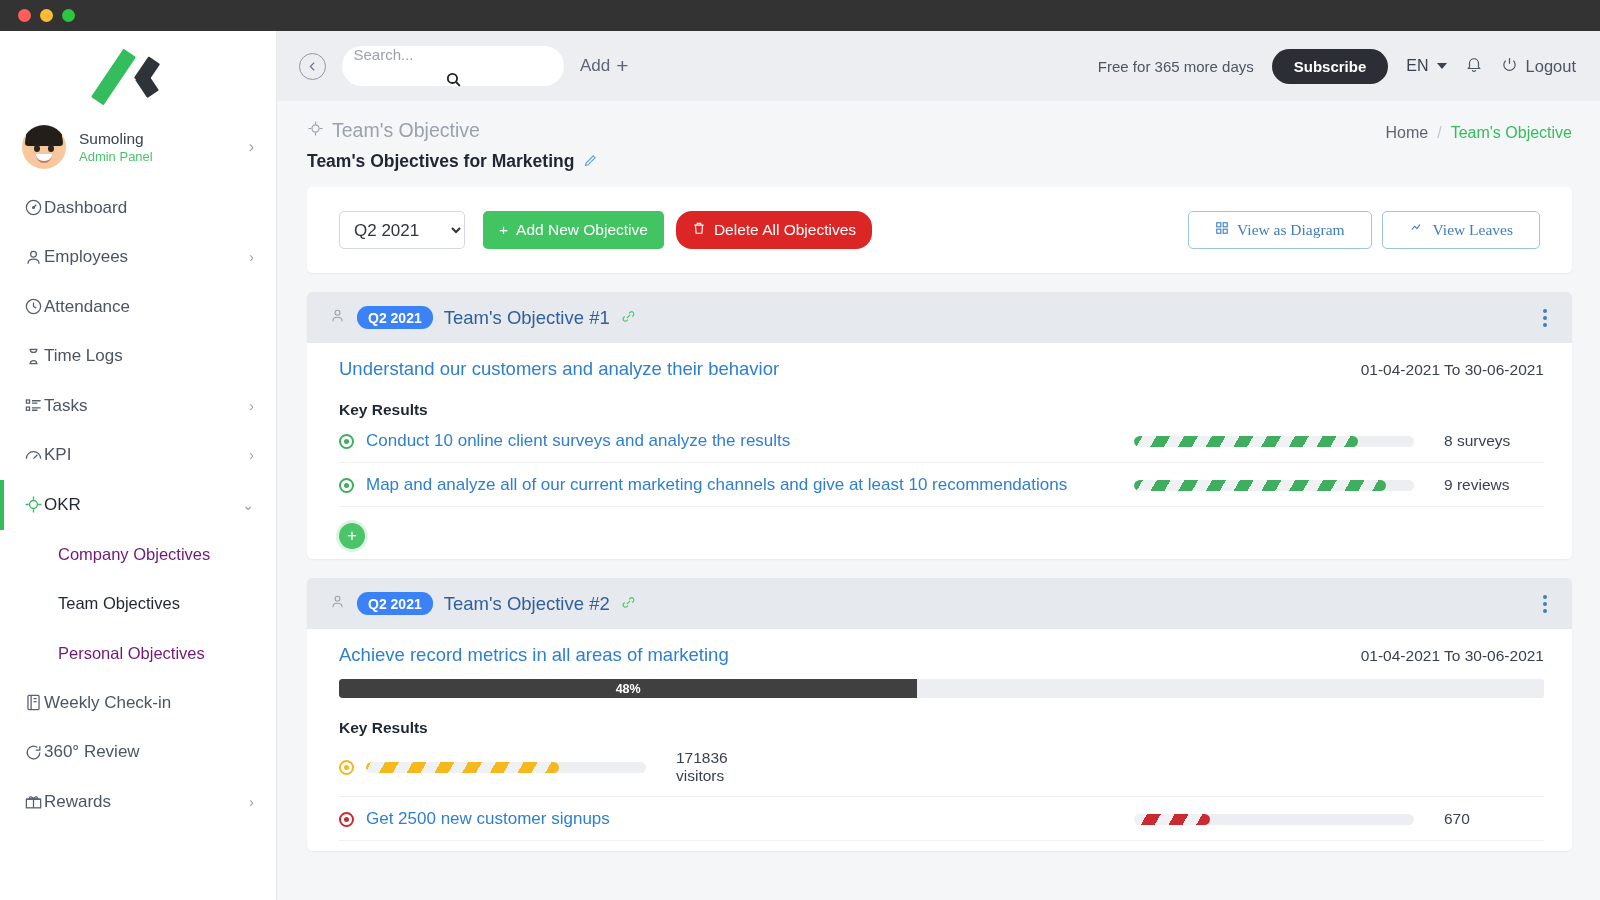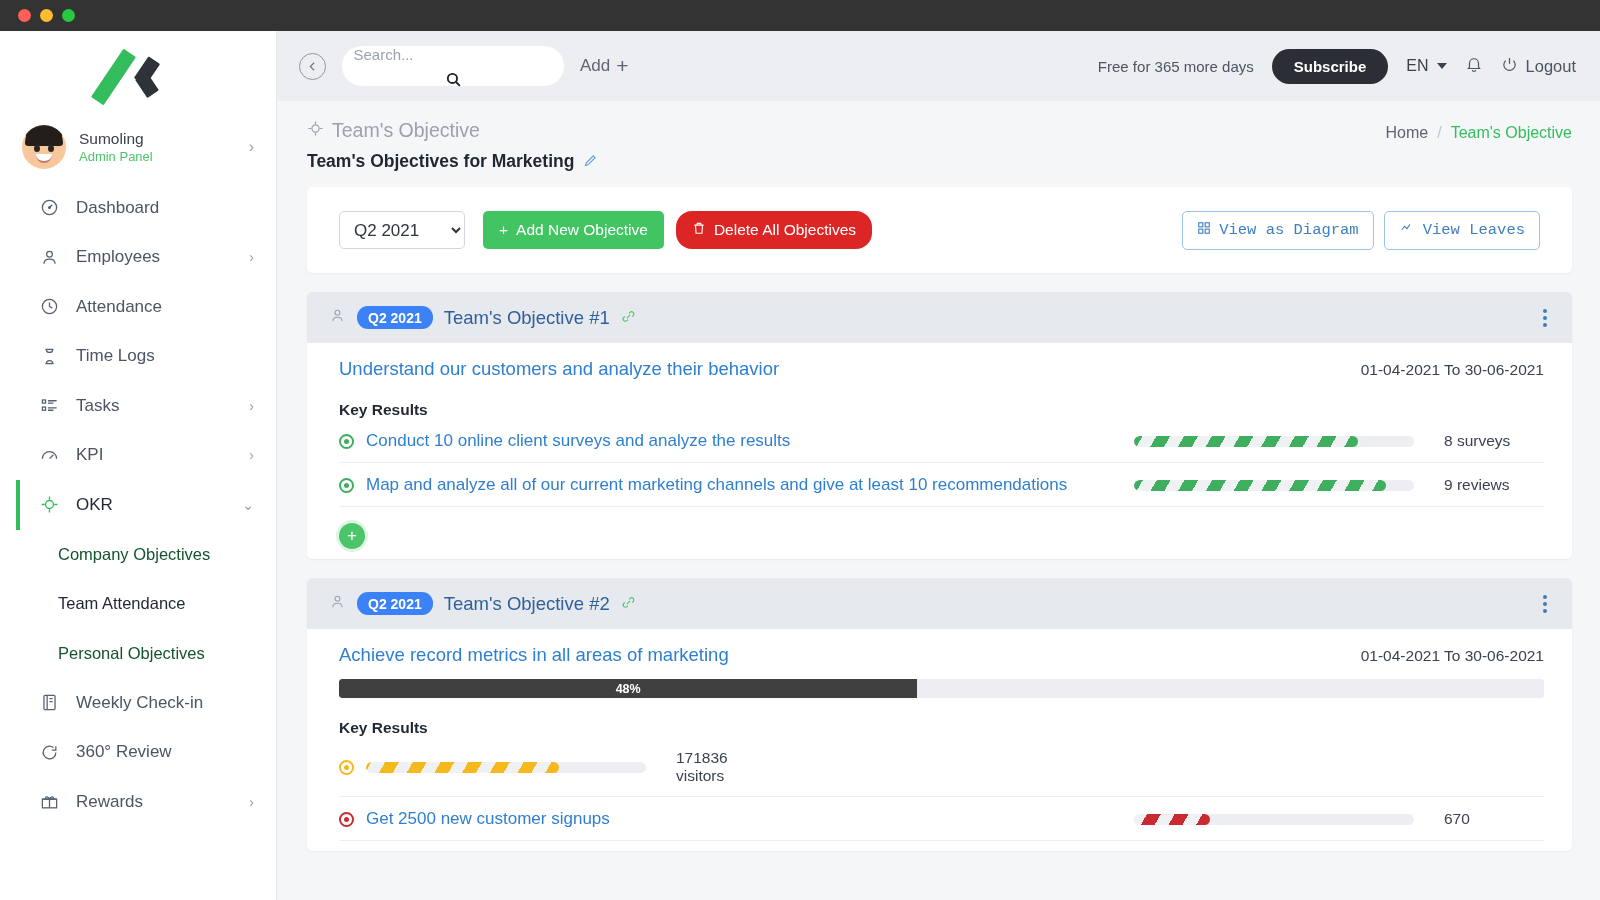--- a/index.html
+++ b/index.html
@@ -63,35 +63,35 @@
   .avatar .eye { position: absolute; top: 20px; width: 6px; height: 7px; background: #2b2522; border-radius: 50%; }
   .avatar .eye.l { left: 12px; } .avatar .eye.r { left: 26px; }
   .avatar .mouth { position: absolute; left: 14px; top: 29px; width: 16px; height: 9px; background: #fff; border-radius: 0 0 10px 10px; border-bottom: 2px solid #c9756a; }
   .profile-text { flex: 1; line-height: 1.25; }
   .profile-name { font-size: 15.5px; color: #3a4250; }
   .profile-role { font-size: 13px; color: #4cc46a; }
   .chev-right { color: #9aa2ae; font-size: 16px; }
 
   .nav { padding-top: 6px; }
   .nav-item {
-    display: flex; align-items: center; gap: 16px;
+    display: flex; align-items: center; 
     height: 49.5px; padding: 0 22px 0 22px; cursor: pointer;
-    color: #4b5563; font-size: 17px; position: relative; margin-left: 16px;
+    color: #4b5563; font-size: 17px; position: relative;
   }
   .nav-item .ico { width: 22px; display: flex; align-items: center; justify-content: center; color: #566070; }
   .nav-item .label { flex: 1; }
   .nav-item .arrow { color: #98a0ac; font-size: 14px; }
   .nav-item.active { color: #1f2733; }
   .nav-item.active .ico { color: #34bd5c; }
   .nav-item.active::before {
     content: ""; position: absolute; left: 0; top: 0; bottom: 0; width: 4px; background: #34bd5c;
   }
   .sub-item {
     height: 49.5px; display: flex; align-items: center;
-    padding-left: 58px; font-size: 16.5px; color: #14532d; cursor: pointer;
+    padding-left: 58px; font-size: 16.5px; color: #701a75; cursor: pointer;
   }
   .sub-item.active { color: #1f2733; }
 
   
   .main { flex: 1; background: #f5f6f8; height: 869px; overflow: hidden; position: relative; }
   .topbar {
     height: 70px; background: #eceef1; display: flex; align-items: center;
     padding: 0 24px 0 22px; gap: 16px;
   }
   .back-btn {
@@ -145,22 +145,22 @@
     font-family: "Liberation Sans", sans-serif; cursor: pointer;
   }
   .btn { border: none; border-radius: 5px; color: #fff; font-size: 15.5px;
     padding: 10px 16px; cursor: pointer; display: flex; align-items: center; gap: 8px;
     font-family: "Liberation Sans", sans-serif; }
   .btn-green { background: #43c463; margin-left: 18px; }
   .btn-red { background: #dc2626; margin-left: 12px; border-radius: 16px; }
   .toolbar-right { margin-left: auto; display: flex; gap: 10px; }
   .btn-outline {
     background: #fff; border: 1px solid #9dc3e6; color: #3f7fbf; border-radius: 5px;
-    font-size: 15.5px; padding: 9px 14px; cursor: pointer;
-    display: flex; align-items: center; gap: 8px; font-family: Liberation Mono, monospace;
+    font-size: 15.5px; padding: 9px 26px; cursor: pointer;
+    display: flex; align-items: center; gap: 8px; font-family: Liberation Serif, serif;
   }
 
   .okr-card {
     margin: 19px 28px 0 30px; background: #fff; border-radius: 5px; overflow: hidden;
     box-shadow: 0 1px 2px rgba(0,0,0,.05);
   }
   .okr-head {
     background: #e6e9ed; height: 51px; display: flex; align-items: center;
     padding: 0 18px 0 22px; gap: 11px;
   }
@@ -316,21 +316,21 @@
             <svg class="icon-svg" width="19" height="19" viewBox="0 0 24 24" fill="none" stroke="currentColor" stroke-width="1.7">
               <circle cx="12" cy="12" r="5"></circle>
                 <path d="M12 2v4M12 18v4M2 12h4M18 12h4"></path>
             </svg>
           </span>
           <span class="label">OKR</span>
           <span class="arrow">⌄</span>
         </div>
 
         <div class="sub-item">Company Objectives</div>
-        <div class="sub-item active">Team Attendance</div>
+        <div class="sub-item active">Team Objectives</div>
         <div class="sub-item">Personal Objectives</div>
 
         <div class="nav-item">
           <span class="ico">
             <svg class="icon-svg" width="19" height="19" viewBox="0 0 24 24" fill="none" stroke="currentColor" stroke-width="1.6">
               <rect x="5" y="3" width="14" height="18" rx="1.5"></rect>
                 <path d="M9 3v18"></path>
                 <path d="M12 7h4M12 11h4"></path>
             </svg>
           </span>

